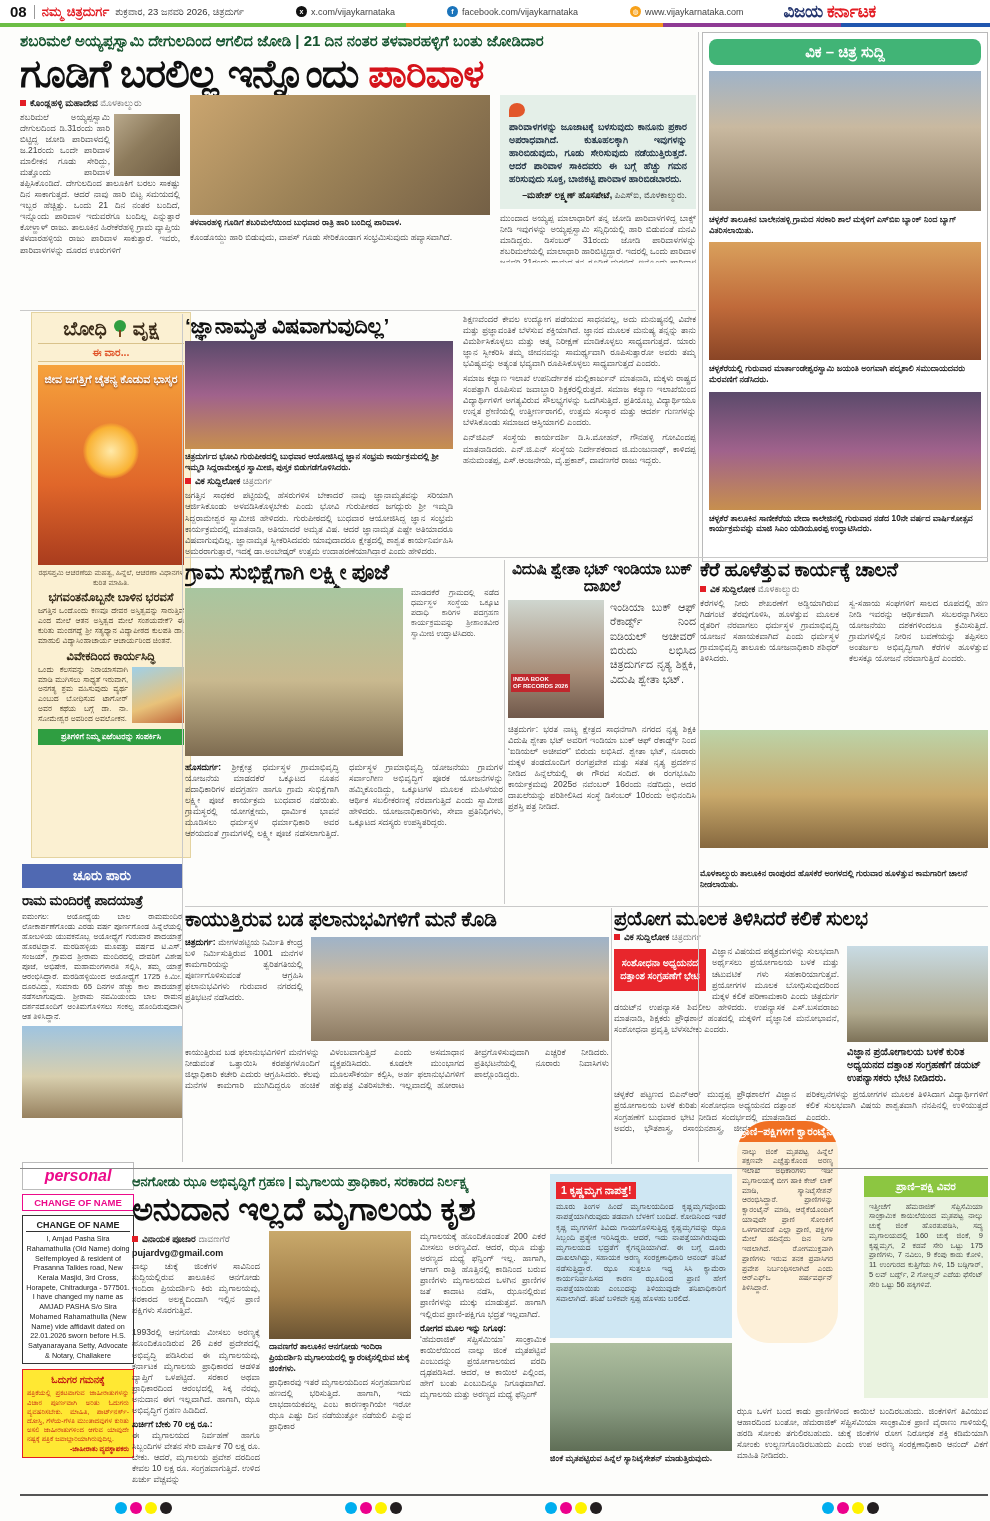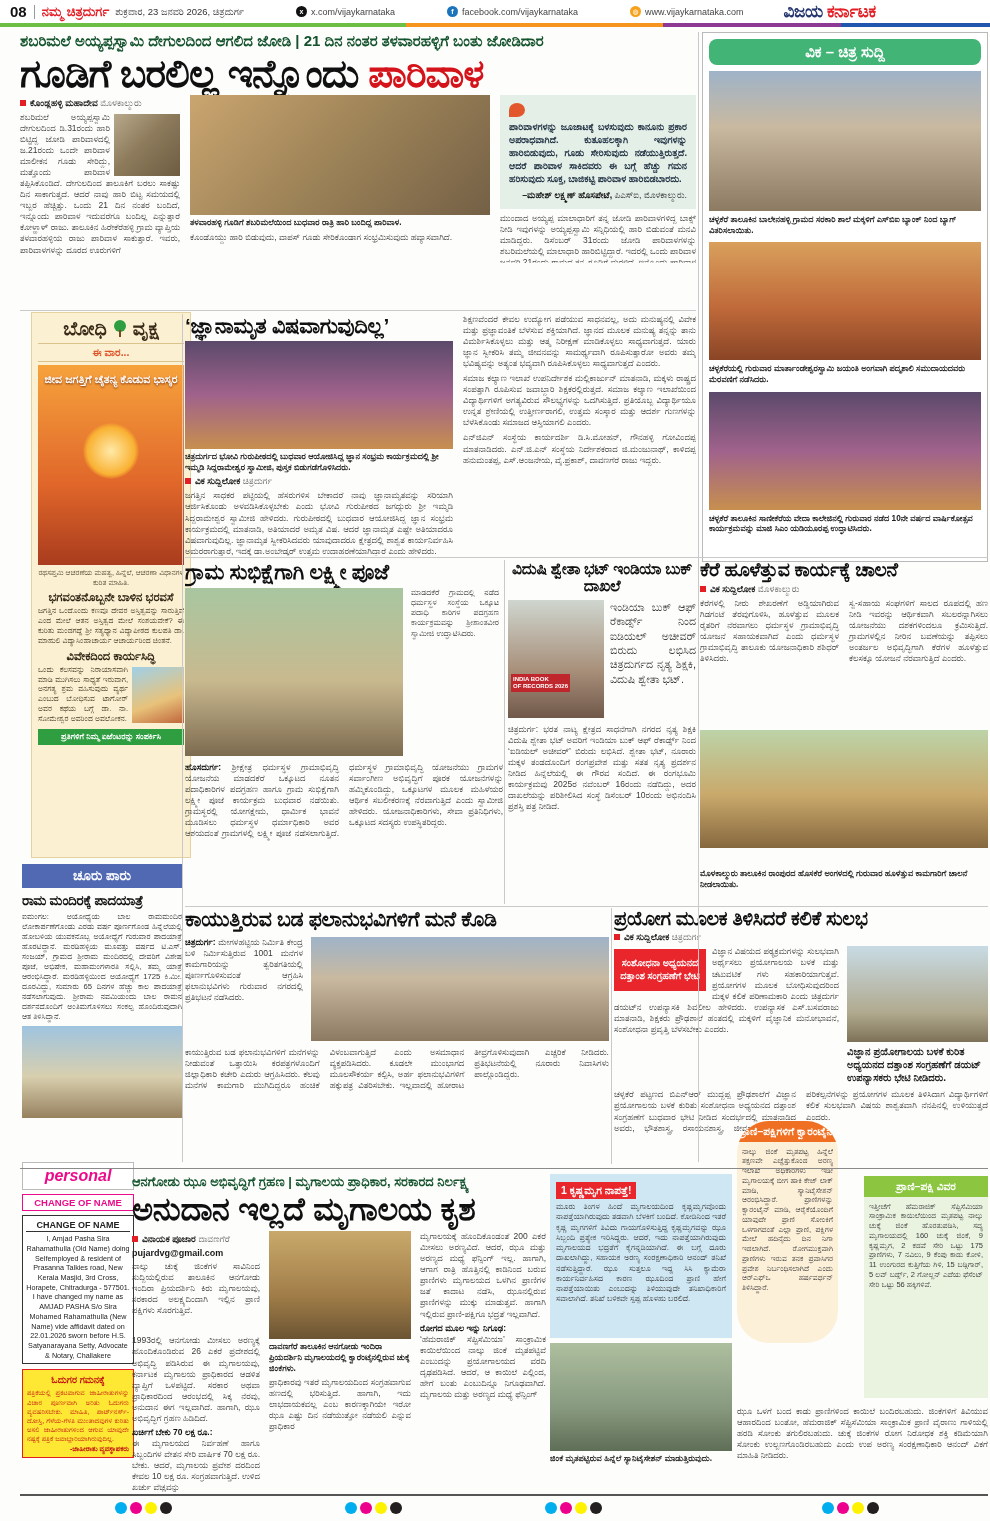--- a/index.html
+++ b/index.html
@@ -301,21 +301,21 @@
 </div>
 
 <div class="abs ovh" style="left:132px;top:1174px;width:414px;height:318px;">
   <div class="kicker" style="font-size:13px;">ಆನಗೋಡು ಝೂ ಅಭಿವೃದ್ಧಿಗೆ ಗ್ರಹಣ | ಮೃಗಾಲಯ ಪ್ರಾಧಿಕಾರ, ಸರಕಾರದ ನಿರ್ಲಕ್ಷ್ಯ</div>
   <div class="h-art" style="font-size:32px;margin:2px 0 4px;">ಅನುದಾನ ಇಲ್ಲದೆ ಮೃಗಾಲಯ ಕೃಶ</div>
   <div style="display:flex;gap:9px;">
     <div style="width:128px;" class="ovh">
       <div class="byline"><span class="sq"></span><span>ವಿನಾಯಕ ಪೂಜಾರ</span> <span class="city">ದಾವಣಗೆರೆ</span></div>
       <div class="email">pujardvg@gmail.com</div>
       <div class="body" style="margin-top:3px;">ನಾಲ್ಕು ಚುಕ್ಕೆ ಜಿಂಕೆಗಳ ಸಾವಿನಿಂದ ಸುದ್ದಿಯಲ್ಲಿರುವ ತಾಲೂಕಿನ ಆನಗೋಡು ಇಂದಿರಾ ಪ್ರಿಯದರ್ಶಿನಿ ಕಿರು ಮೃಗಾಲಯವು, ಸರಕಾರದ ಅಲಕ್ಷ್ಯದಿಂದಾಗಿ ಇಲ್ಲಿನ ಪ್ರಾಣಿ ಪಕ್ಷಿಗಳು ಸೊರಗುತ್ತಿವೆ.</div>
-      <div class="body" style="margin-top:19px;">1993ರಲ್ಲಿ ಆನಗೋಡು ಮೀಸಲು ಅರಣ್ಯಕ್ಕೆ ಹೊಂದಿಕೊಂಡಿರುವ 26 ಎಕರೆ ಪ್ರದೇಶದಲ್ಲಿ ಅಭಿವೃದ್ಧಿ ಪಡಿಸಿರುವ ಈ ಮೃಗಾಲಯವು, ಕರ್ನಾಟಕ ಮೃಗಾಲಯ ಪ್ರಾಧಿಕಾರದ ಆಡಳಿತ ವ್ಯಾಪ್ತಿಗೆ ಒಳಪಟ್ಟಿದೆ. ಸರಕಾರ ಅಥವಾ ಪ್ರಾಧಿಕಾರದಿಂದ ಆರಂಭದಲ್ಲಿ ಸಿಕ್ಕ ನೆರವು, ಅನುದಾನ ಈಗ ಇಲ್ಲವಾಗಿದೆ. ಹಾಗಾಗಿ, ಝೂ ಅಭಿವೃದ್ಧಿಗೆ ಗ್ರಹಣ ಹಿಡಿದಿದೆ.</div>
+      <div class="body" style="margin-top:11px;">1993ರಲ್ಲಿ ಆನಗೋಡು ಮೀಸಲು ಅರಣ್ಯಕ್ಕೆ ಹೊಂದಿಕೊಂಡಿರುವ 26 ಎಕರೆ ಪ್ರದೇಶದಲ್ಲಿ ಅಭಿವೃದ್ಧಿ ಪಡಿಸಿರುವ ಈ ಮೃಗಾಲಯವು, ಕರ್ನಾಟಕ ಮೃಗಾಲಯ ಪ್ರಾಧಿಕಾರದ ಆಡಳಿತ ವ್ಯಾಪ್ತಿಗೆ ಒಳಪಟ್ಟಿದೆ. ಸರಕಾರ ಅಥವಾ ಪ್ರಾಧಿಕಾರದಿಂದ ಆರಂಭದಲ್ಲಿ ಸಿಕ್ಕ ನೆರವು, ಅನುದಾನ ಈಗ ಇಲ್ಲವಾಗಿದೆ. ಹಾಗಾಗಿ, ಝೂ ಅಭಿವೃದ್ಧಿಗೆ ಗ್ರಹಣ ಹಿಡಿದಿದೆ.</div>
       <div class="body subhead" style="margin-top:3px;">ಖರ್ಚಿಗೆ ಬೇಕು 70 ಲಕ್ಷ ರೂ.:</div>
       <div class="body">ಈ ಮೃಗಾಲಯದ ನಿರ್ವಹಣೆ ಹಾಗೂ ಸಿಬ್ಬಂದಿಗಳ ವೇತನ ಸೇರಿ ವಾರ್ಷಿಕ 70 ಲಕ್ಷ ರೂ. ಬೇಕು. ಆದರೆ, ಮೃಗಾಲಯ ಪ್ರವೇಶ ದರದಿಂದ ಕೇವಲ 10 ಲಕ್ಷ ರೂ. ಸಂಗ್ರಹವಾಗುತ್ತಿದೆ. ಉಳಿದ ಖರ್ಚು ವೆಚ್ಚವನ್ನು</div>
     </div>
     <div style="width:142px;" class="ovh">
       <div class="photo p-deer" style="height:108px;"></div>
       <div class="caption" style="margin-top:3px;">ದಾವಣಗೆರೆ ತಾಲೂಕಿನ ಆನಗೋಡು ಇಂದಿರಾ ಪ್ರಿಯದರ್ಶಿನಿ ಮೃಗಾಲಯದಲ್ಲಿ ಕ್ವಾರೆಂಟೈನಲ್ಲಿರುವ ಚುಕ್ಕೆ ಜಿಂಕೆಗಳು.</div>
       <div class="body" style="margin-top:3px;">ಪ್ರಾಧಿಕಾರವು ಇತರೆ ಮೃಗಾಲಯದಿಂದ ಸಂಗ್ರಹವಾಗುವ ಹಣದಲ್ಲಿ ಭರಿಸುತ್ತಿದೆ. ಹಾಗಾಗಿ, ಇದು ಲಾಭದಾಯಕವಲ್ಲ ಎಂಬ ಕಾರಣಕ್ಕಾಗಿಯೇ ಇರೋ ಝೂ ಎಷ್ಟು ದಿನ ನಡೆಯುತ್ತೋ ನಡೆಯಲಿ ಎನ್ನುವ ಪ್ರಾಧಿಕಾರ</div>
     </div>
     <div style="flex:1;" class="ovh">
       <div class="body">ಮೃಗಾಲಯಕ್ಕೆ ಹೊಂದಿಕೊಂಡಂತೆ 200 ಎಕರೆ ಮೀಸಲು ಅರಣ್ಯವಿದೆ. ಆದರೆ, ಝೂ ಮತ್ತು ಅರಣ್ಯದ ಮಧ್ಯೆ ಫೆನ್ಸಿಂಗ್ ಇಲ್ಲ. ಹಾಗಾಗಿ, ಆಗಾಗ ರಾತ್ರಿ ಹೊತ್ತಿನಲ್ಲಿ ಕಾಡಿನಿಂದ ಬರುವ ಪ್ರಾಣಿಗಳು ಮೃಗಾಲಯದ ಒಳಗಿನ ಪ್ರಾಣಿಗಳ ಜತೆ ಕಾದಾಟ ನಡೆಸಿ, ಝೂನಲ್ಲಿರುವ ಪ್ರಾಣಿಗಳನ್ನು ಮುಕ್ಕು ಮಾಡುತ್ತವೆ. ಹಾಗಾಗಿ ಇಲ್ಲಿರುವ ಪ್ರಾಣಿ-ಪಕ್ಷಿಗೂ ಭದ್ರತೆ ಇಲ್ಲವಾಗಿದೆ.</div>

